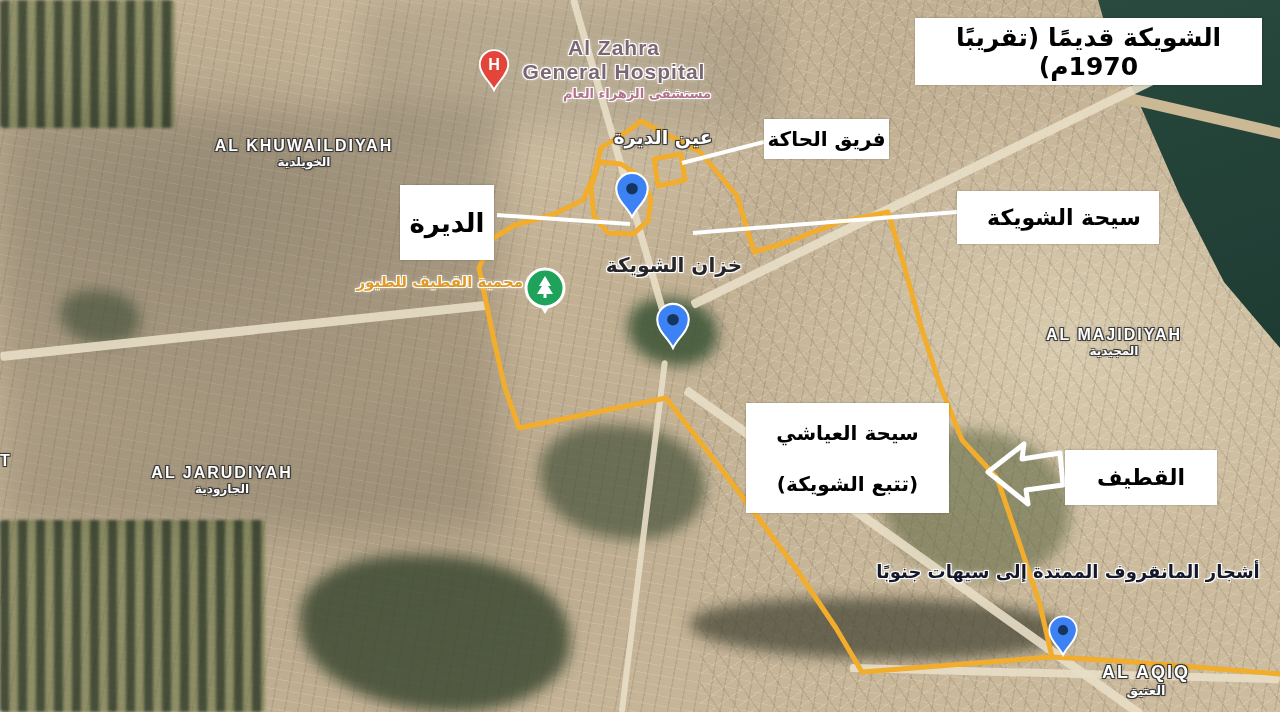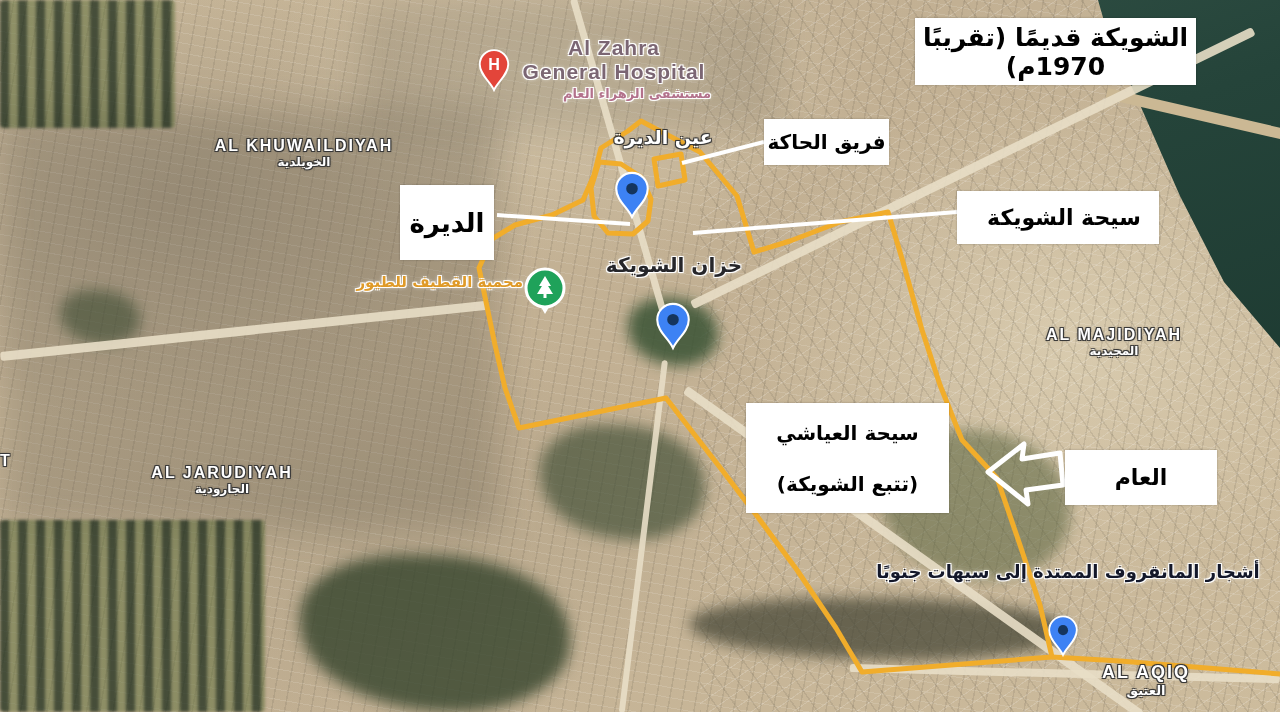--- a/index.html
+++ b/index.html
@@ -155,23 +155,23 @@
   <div class="lbl center ar halo-dark" style="left:222px;top:483px;font-size:12px;">الجارودية</div>
 
   <div class="lbl center en halo-dark" style="left:1114px;top:326px;font-size:16px;">AL MAJIDIYAH</div>
   <div class="lbl center ar halo-dark" style="left:1114px;top:345px;font-size:12px;">المجيدية</div>
 
   <div class="lbl center en halo-dark" style="left:1146px;top:662px;font-size:18px;">AL AQIQ</div>
   <div class="lbl center ar halo-dark" style="left:1146px;top:684px;font-size:13px;">العتيق</div>
 
   <div class="lbl en halo-dark" style="left:0px;top:452px;font-size:16px;">T</div>
 
-  <div class="abox" style="left:915px;top:18px;width:281px;height:67px;font-size:25px;">الشويكة قديمًا (تقريبًا 1970م)</div>
-  <div class="abox" style="left:764px;top:119px;width:125px;height:46px;font-size:20px;">فريق الحاكة</div>
+  <div class="abox" style="left:915px;top:18px;width:347px;height:67px;font-size:25px;">الشويكة قديمًا (تقريبًا 1970م)</div>
+  <div class="abox" style="left:764px;top:119px;width:125px;height:40px;font-size:20px;">فريق الحاكة</div>
   <div class="abox" style="left:400px;top:185px;width:94px;height:75px;font-size:26px;">الديرة</div>
   <div class="abox" style="left:957px;top:191px;width:190px;height:53px;font-size:22px;padding-left:12px;">سيحة الشويكة</div>
   <div class="abox" style="left:746px;top:403px;width:187px;height:102px;font-size:20px;flex-direction:column;justify-content:space-around;padding:4px 8px;">
     <div>سيحة العياشي</div>
     <div>(تتبع الشويكة)</div>
   </div>
-  <div class="abox" style="left:1065px;top:450px;width:152px;height:55px;font-size:22px;">العام</div>
+  <div class="abox" style="left:1065px;top:450px;width:152px;height:55px;font-size:22px;">القطيف</div>
 
 </div>
 
 </body></html>

